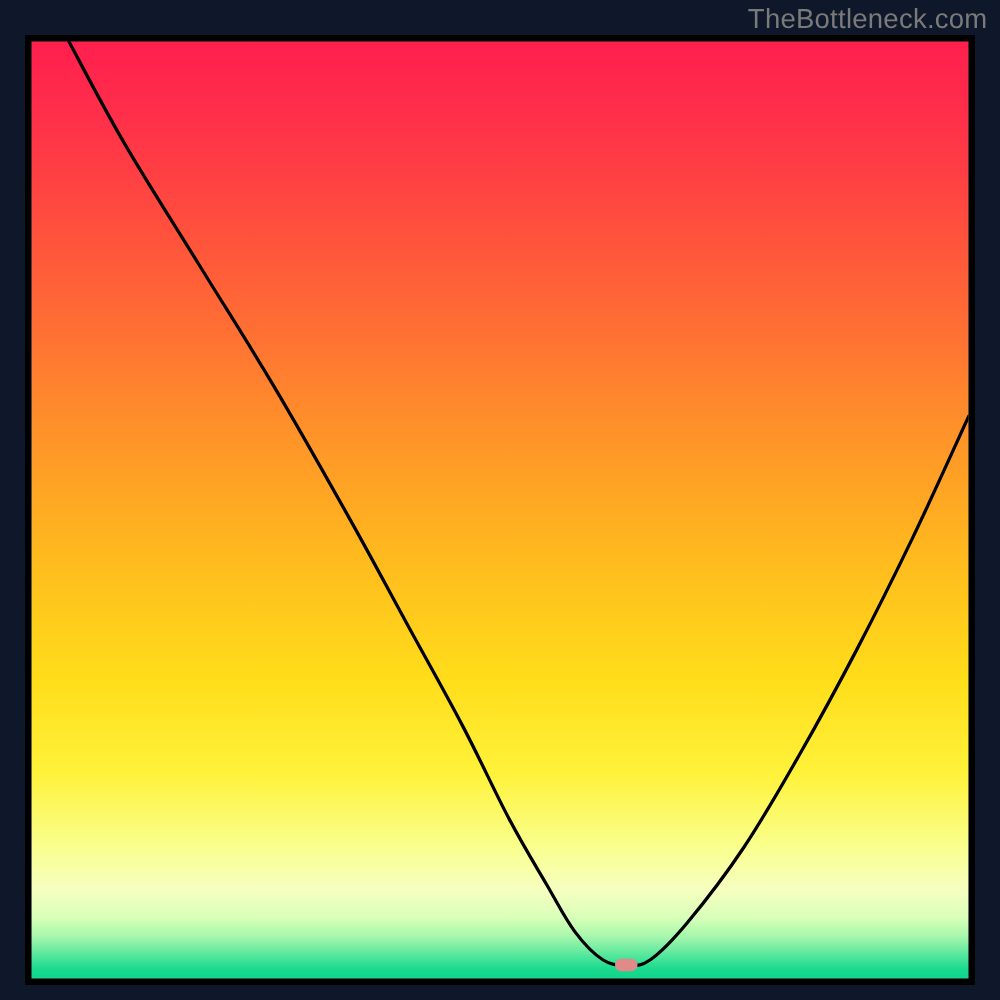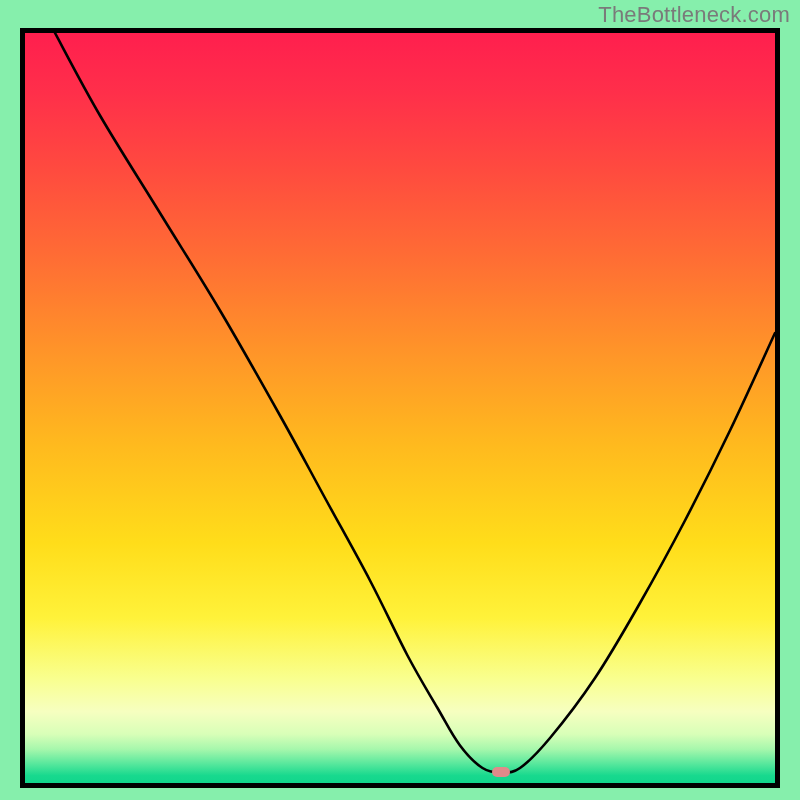--- a/index.html
+++ b/index.html
@@ -7,21 +7,21 @@
     padding: 0;
     width: 800px;
     height: 800px;
     background: #ffffff;
     font-family: Arial, Helvetica, sans-serif;
   }
   .outer {
     position: relative;
     width: 800px;
     height: 800px;
-    background: #86efac;
+    background: #0f172a;
   }
   .attribution {
     position: absolute;
     top: 2px;
     right: 10px;
     font-size: 22px;
     color: #7a7a7a;
     font-weight: 500;
     letter-spacing: 0.2px;
   }

